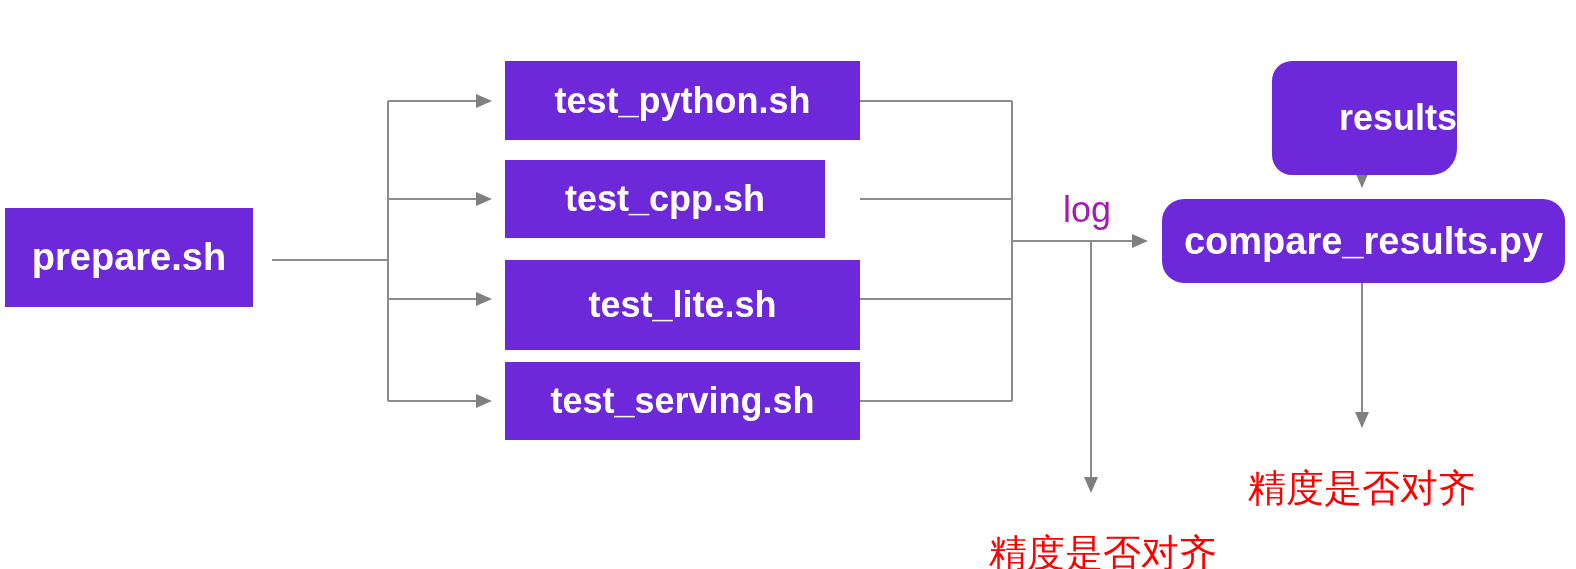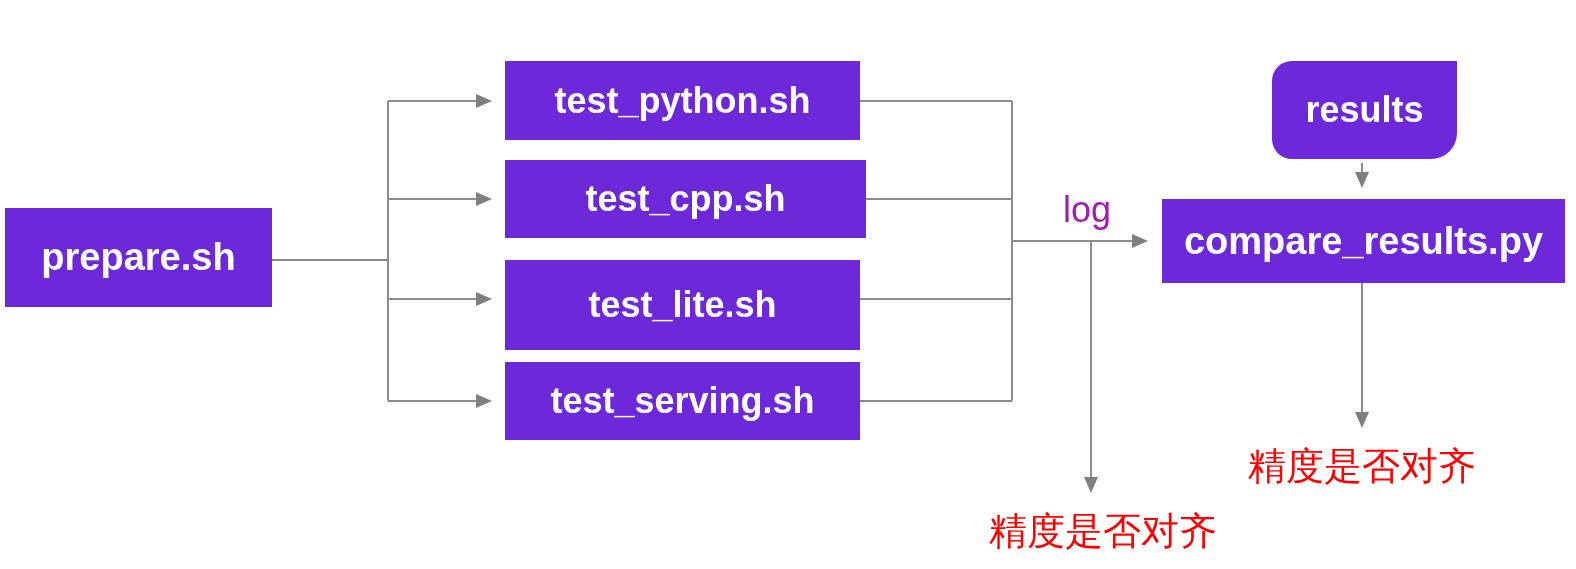--- a/index.html
+++ b/index.html
@@ -31,47 +31,48 @@
     position: absolute;
     background: #6d28d9;
     color: #ffffff;
     font-weight: bold;
     display: flex;
     align-items: center;
     justify-content: center;
     white-space: nowrap;
     box-sizing: border-box;
   }
-  .node-prepare   { left: 5px;    top: 208px; width: 267px; height: 99px;  font-size: 38px; justify-content: center; }
+  .node-prepare   { left: 5px;    top: 208px; width: 248px; height: 99px;  font-size: 38px; justify-content: center; }
   .node-python    { left: 505px;  top: 61px;  width: 355px; height: 79px;  font-size: 36px; }
-  .node-cpp       { left: 505px;  top: 160px; width: 361px; height: 78px;  font-size: 36px; }
+  .node-cpp       { left: 505px;  top: 160px; width: 320px; height: 78px;  font-size: 36px; }
   .node-lite      { left: 505px;  top: 260px; width: 355px; height: 90px;  font-size: 36px; }
   .node-serving   { left: 505px;  top: 362px; width: 355px; height: 78px;  font-size: 36px; }
-  .node-results   { left: 1272px; top: 61px;  width: 185px; height: 98px; font-size: 36px;
-                    border-radius: 20px 0 26px 20px; }
-  .node-compare   { left: 1162px; top: 199px; width: 403px; height: 84px;  font-size: 38px; }
+  .node-results   { left: 1272px; top: 61px;  width: 185px; height: 114px; font-size: 36px;
+                    border-radius: 20px 0 26px 20px; justify-content: flex-end; }
+  .node-compare   { left: 1162px; top: 199px; width: 403px; height: 84px;  font-size: 38px; border-radius: 22px; }
   .edge-label {
     position: absolute;
     left: 1032px;
     top: 190px;
     width: 110px;
     text-align: center;
     color: #a21caf;
     font-size: 36px;
     line-height: 1.1;
     white-space: nowrap;
   }
   .outcome {
     position: absolute;
     color: #ff0000;
     font-size: 38px;
     font-weight: 500;
     text-align: center;
     white-space: nowrap;
     line-height: 1.1;
+    margin-top: 22px;
   }
   .outcome-function  { left: 953px;  top: 511px; width: 300px; }
   .outcome-precision { left: 1212px; top: 446px; width: 300px; }
 </style>
 </head>
 <body>
 
 <div class="canvas">
 
   <svg class="connectors" viewBox="0 0 1576 569" xmlns="http://www.w3.org/2000/svg">

